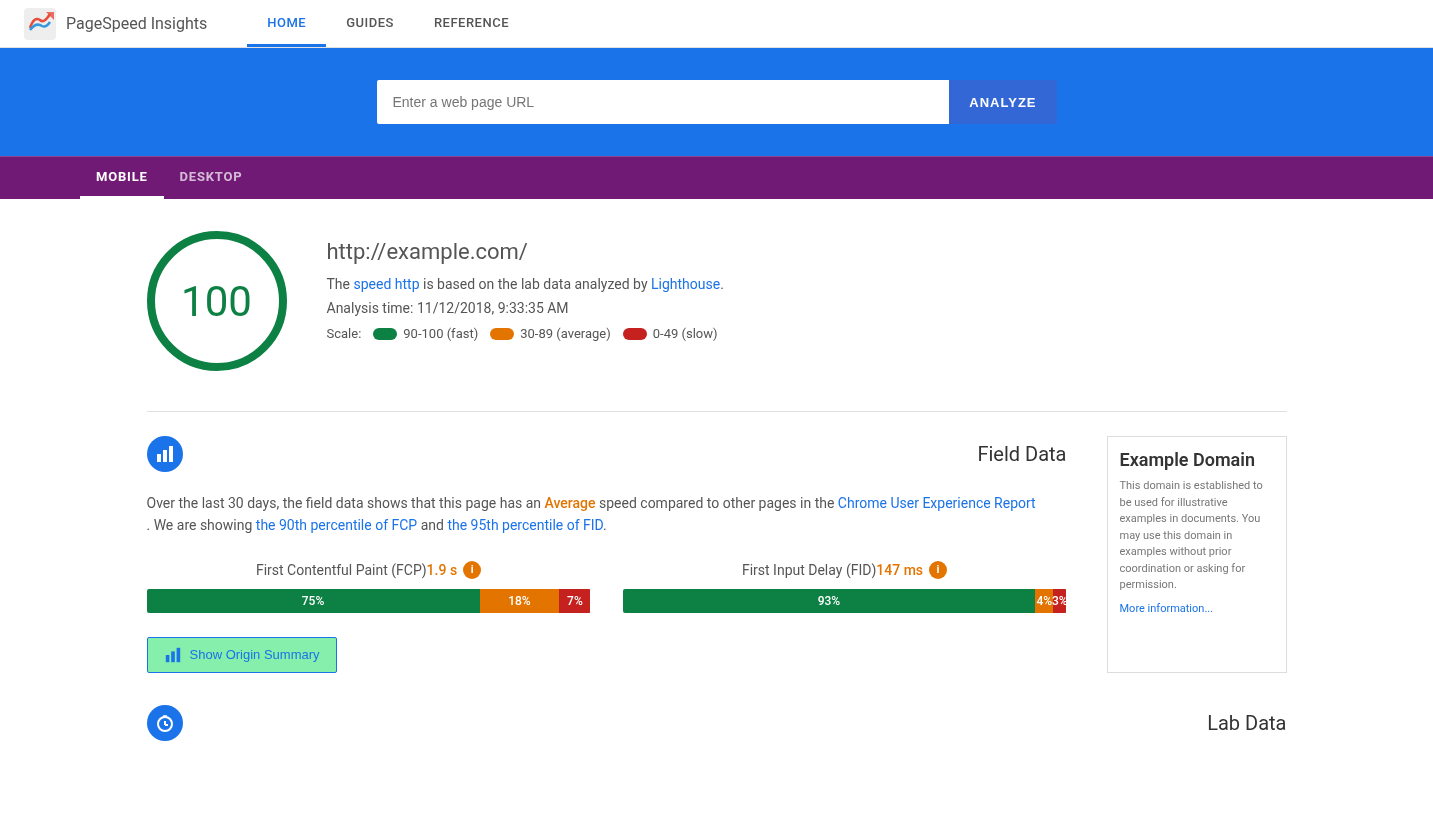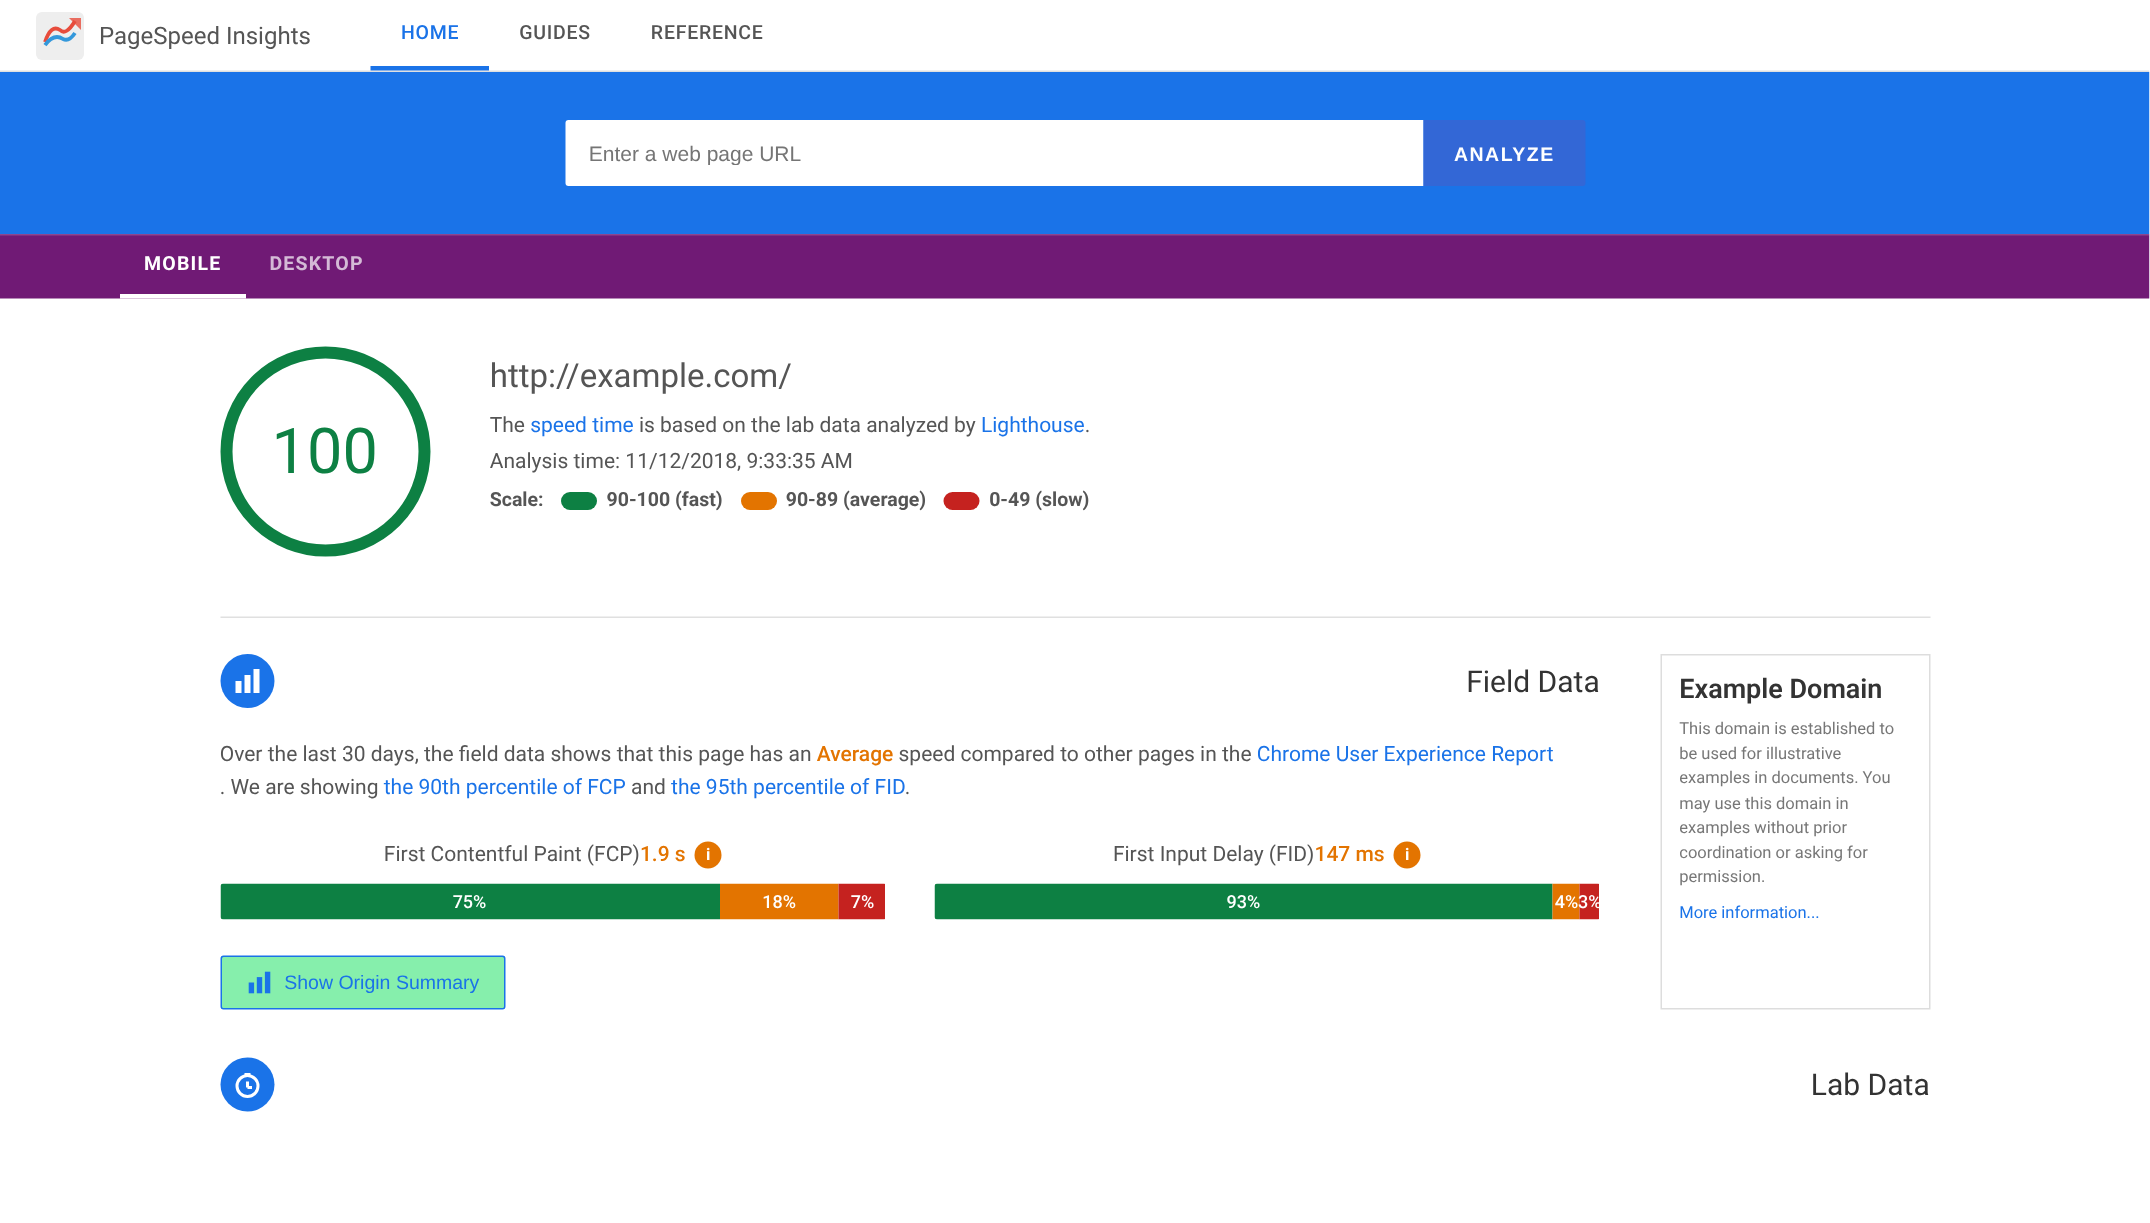--- a/index.html
+++ b/index.html
@@ -160,21 +160,20 @@
       font-size: 14px;
       color: #555;
       margin-bottom: 10px;
     }
     .scale-row {
       display: flex;
       align-items: center;
       gap: 12px;
       font-size: 13px;
       color: #555;
-      font-weight: bold;
     }
     .scale-item {
       display: flex;
       align-items: center;
       gap: 6px;
     }
     .dot {
       width: 24px;
       height: 12px;
       border-radius: 6px;
@@ -385,35 +384,35 @@
 
 <div class="main-content">
 
   <div class="score-section">
     <div class="score-circle">
       <span class="score-number">100</span>
     </div>
     <div class="score-info">
       <div class="score-url">http://example.com/</div>
       <div class="score-desc">
-        <span>The </span><a href="#">speed time</a><span> is based on the lab data analyzed by </span><a href="#">Lighthouse</a><span>.</span>
+        <span>The </span><a href="#">speed http</a><span> is based on the lab data analyzed by </span><a href="#">Lighthouse</a><span>.</span>
       </div>
       <div class="analysis-time">
         <span>Analysis time:</span>
         <span>11/12/2018, 9:33:35 AM</span>
       </div>
       <div class="scale-row">
         <span>Scale:</span>
         <div class="scale-item">
           <div class="dot dot-green"></div>
           <span>90-100 (fast)</span>
         </div>
         <div class="scale-item">
           <div class="dot dot-orange"></div>
-          <span>90-89 (average)</span>
+          <span>30-89 (average)</span>
         </div>
         <div class="scale-item">
           <div class="dot dot-red"></div>
           <span>0-49 (slow)</span>
         </div>
       </div>
     </div>
   </div>
 
   <hr class="divider">

